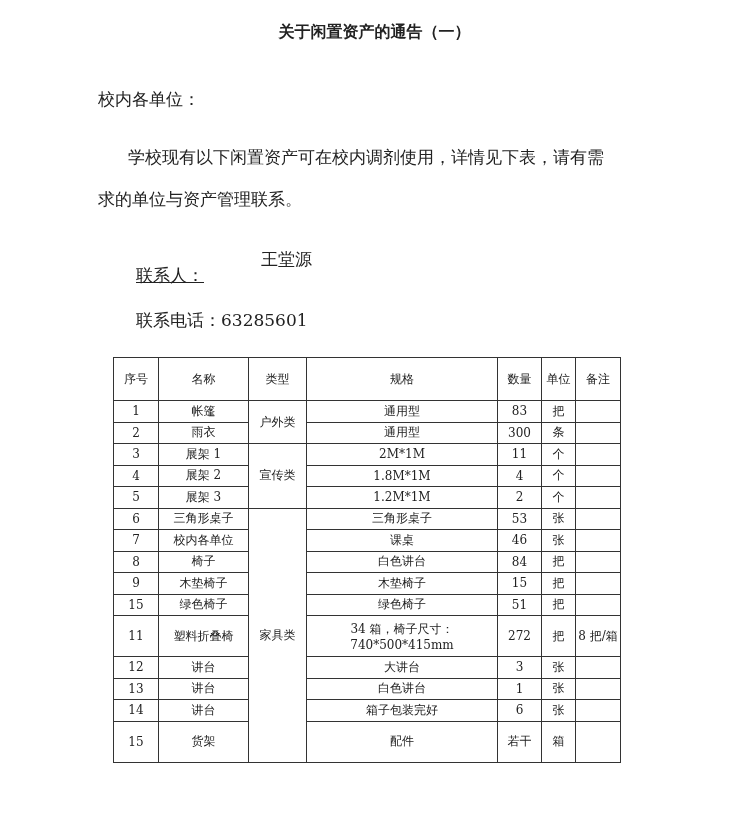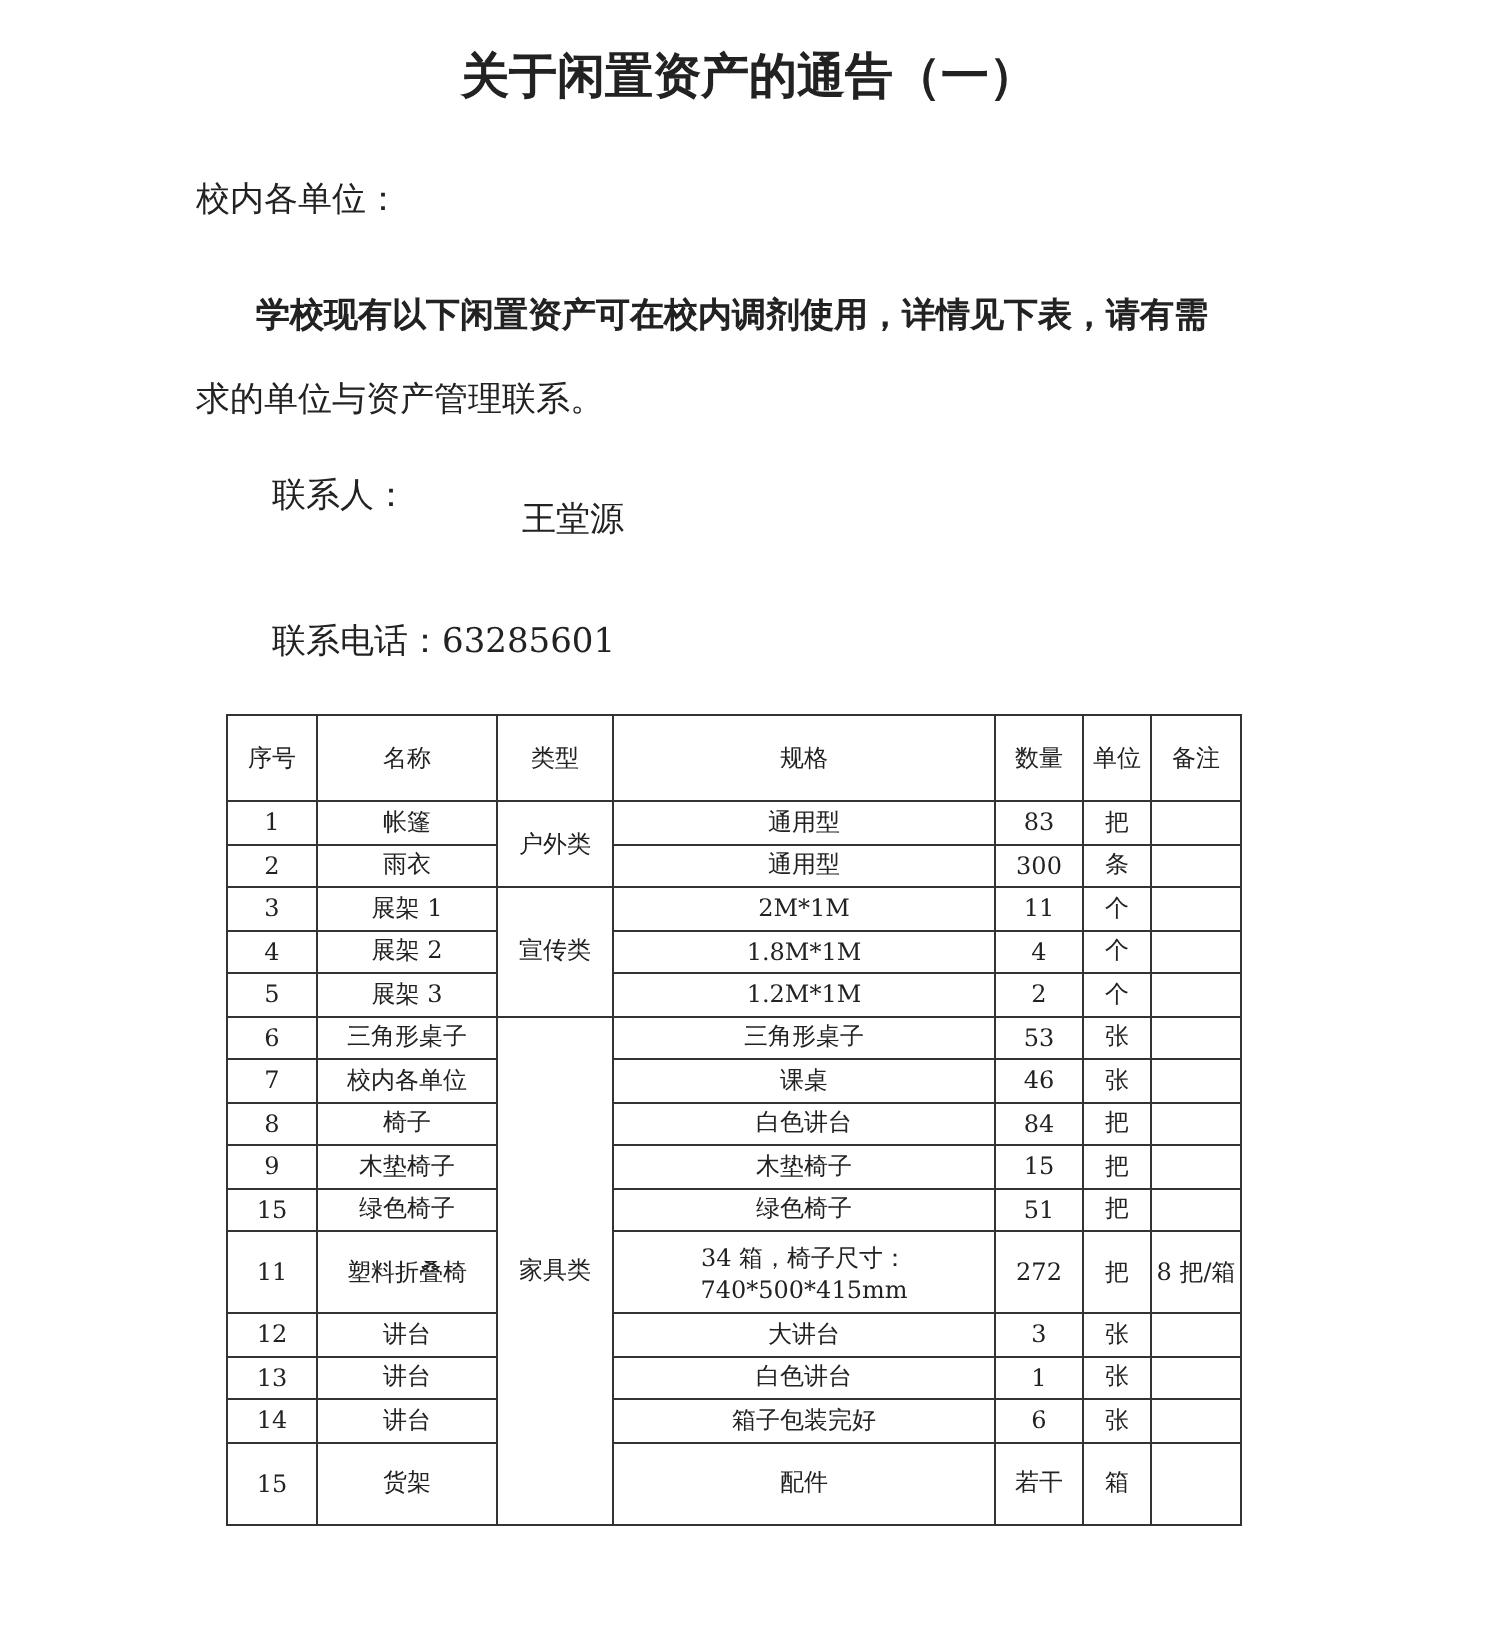--- a/index.html
+++ b/index.html
@@ -1,32 +1,32 @@
 <!DOCTYPE html>
 <html><head>
 <meta charset="utf-8">
 <style>
   html, body { margin:0; padding:0; background:#fff; }
   body { width:749px; height:819px; position:relative; font-family:"DejaVu Serif","Liberation Serif",serif; color:#222; }
-  .title { position:absolute; top:22px; left:0; width:749px; text-align:center; font-size:24px; font-weight:bold; font-family:"DejaVu Sans","Liberation Sans",sans-serif; }
+  .title { position:absolute; top:22px; left:0; width:749px; text-align:center; font-size:16px; font-weight:bold; font-family:"DejaVu Sans","Liberation Sans",sans-serif; }
   .p { position:absolute; font-size:17px; white-space:nowrap; }
   table { position:absolute; left:113px; top:357px; border-collapse:collapse; font-size:12px; }
   td, th { border:1.5px solid #333; text-align:center; vertical-align:middle; padding:0; }
   th { font-family:"DejaVu Sans","Liberation Sans",sans-serif; font-weight:normal; height:42px; }
   td { height:20.5px; }
   .tall { height:40px; }
 </style>
 </head>
 <body>
 
 <div class="title">关于闲置资产的通告（一）</div>
 <div class="p" style="left:98px;top:88px;">校内各单位：</div>
-<div class="p" style="left:128px;top:146px;font-weight:bold;">学校现有以下闲置资产可在校内调剂使用，详情见下表，请有需</div>
+<div class="p" style="left:128px;top:146px;">学校现有以下闲置资产可在校内调剂使用，详情见下表，请有需</div>
 <div class="p" style="left:98px;top:188px;">求的单位与资产管理联系。</div>
-<div class="p" style="left:136px;top:236px;">联系人：</div>
+<div class="p" style="left:136px;top:264px;text-decoration:underline;">联系人：</div>
 <div class="p" style="left:229px;top:248px;margin-left:32px;">王堂源</div>
 <div class="p" style="left:136px;top:309px;">联系电话：63285601</div>
 
 <table>
   <colgroup>
     <col style="width:45px">
       <col style="width:90px">
       <col style="width:58px">
       <col style="width:191px">
       <col style="width:44px">

